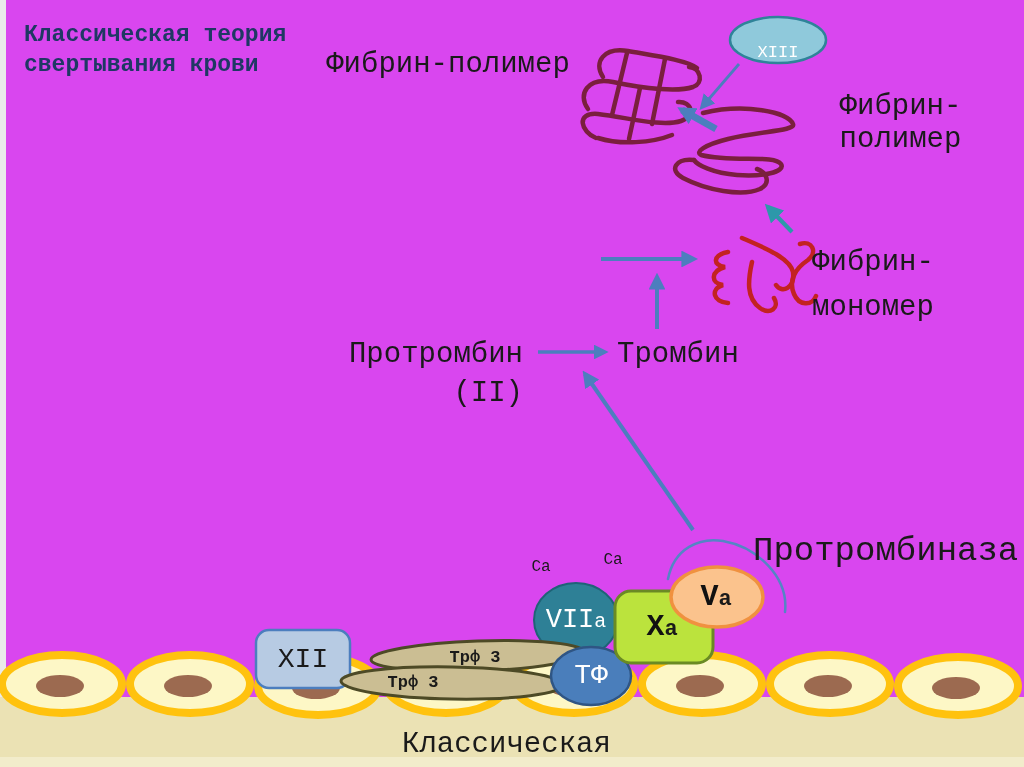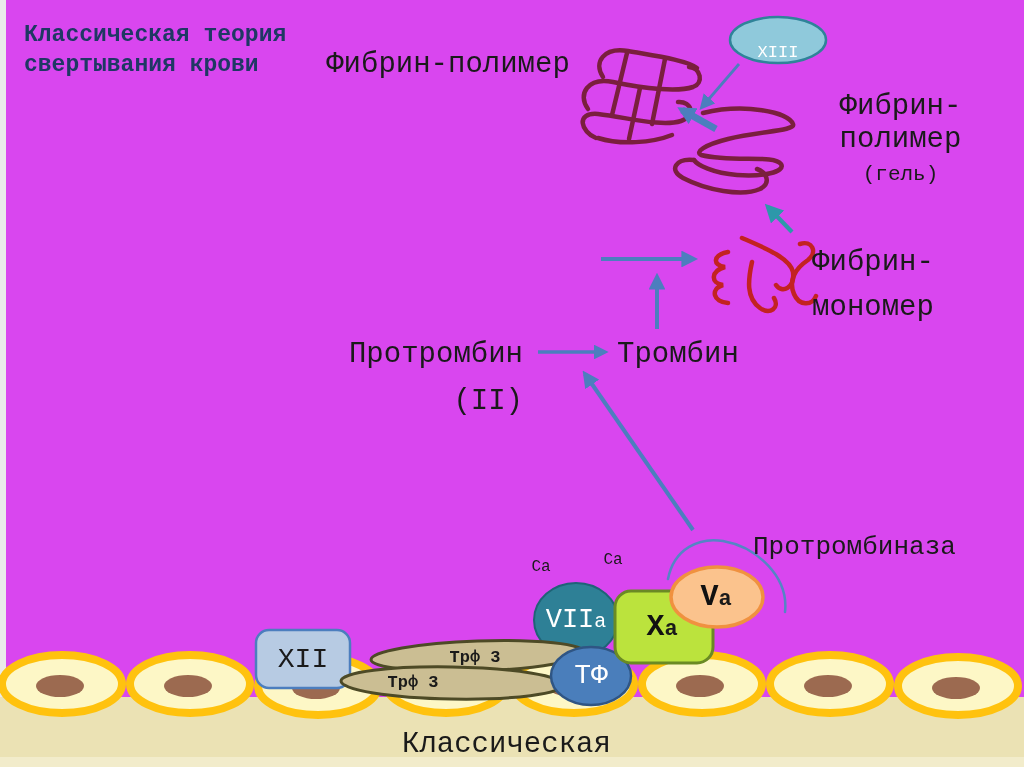--- a/index.html
+++ b/index.html
@@ -132,37 +132,36 @@
 
   <div class="lbl t-title" style="left:24px;top:20px;width:310px;">Классическая теория свертывания крови</div>
 
   <div class="blk" style="left:308px;top:40px;width:280px;">
     <div class="t-main">Фибрин-полимер</div>
   </div>
 
   <div class="blk" style="left:818px;top:82px;width:165px;">
     <div class="t-main">Фибрин-</div>
     <div class="t-main" style="margin-top:0;">полимер</div>
-    <div class="t-sub" style="margin-top:7px;">(гель)</div>
   </div>
 
 
   <div class="blk" style="left:798px;top:238px;width:150px;">
     <div class="t-main">Фибрин-</div>
     <div class="t-main" style="margin-top:12px;">мономер</div>
   </div>
 
   <div class="blk" style="left:331px;top:330px;width:192px;text-align:right;">
     <div class="t-main">Протромбин</div>
-    <div class="t-main" style="margin-top:14px;">(II)</div>
+    <div class="t-main" style="margin-top:6px;">(II)</div>
   </div>
 
   <div class="lbl t-main" style="left:617px;top:330px;">Тромбин</div>
 
-  <div class="lbl" style="left:753px;top:532px;font-size:26px;">Протромбиназа</div>
+  <div class="lbl" style="left:753px;top:532px;font-size:34px;">Протромбиназа</div>
 
   <div class="lbl t-ca center" style="left:541px;top:567px;">Ca</div>
   <div class="lbl t-ca center" style="left:613px;top:560px;">Ca</div>
 
   <div class="lbl t-main" style="left:402px;top:720px;">Классическая</div>
 
   <div class="lbl t-white center" style="left:778px;top:40px;font-size:17px;margin-top:12px;">XIII</div>
 
   <div class="lbl center" style="left:303px;top:659px;font-size:28px;">XII</div>
 

